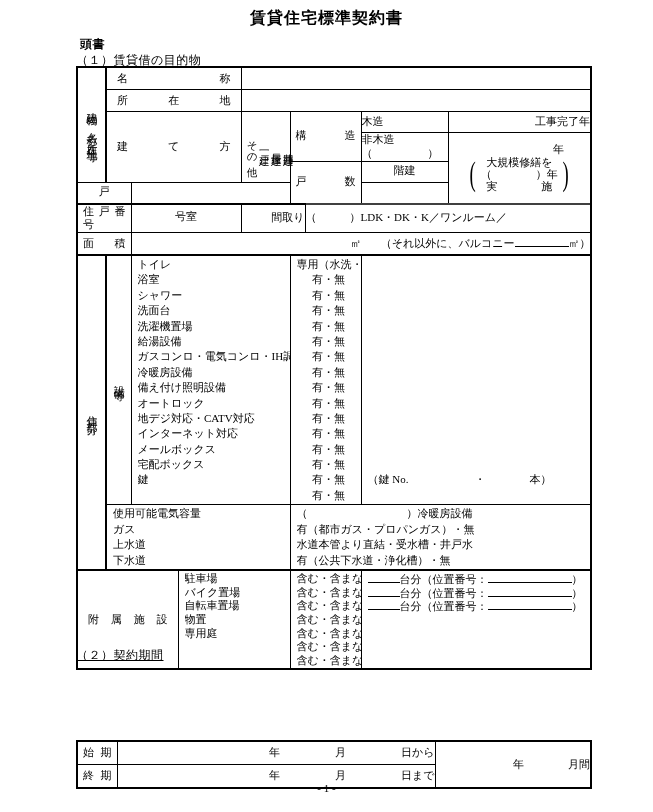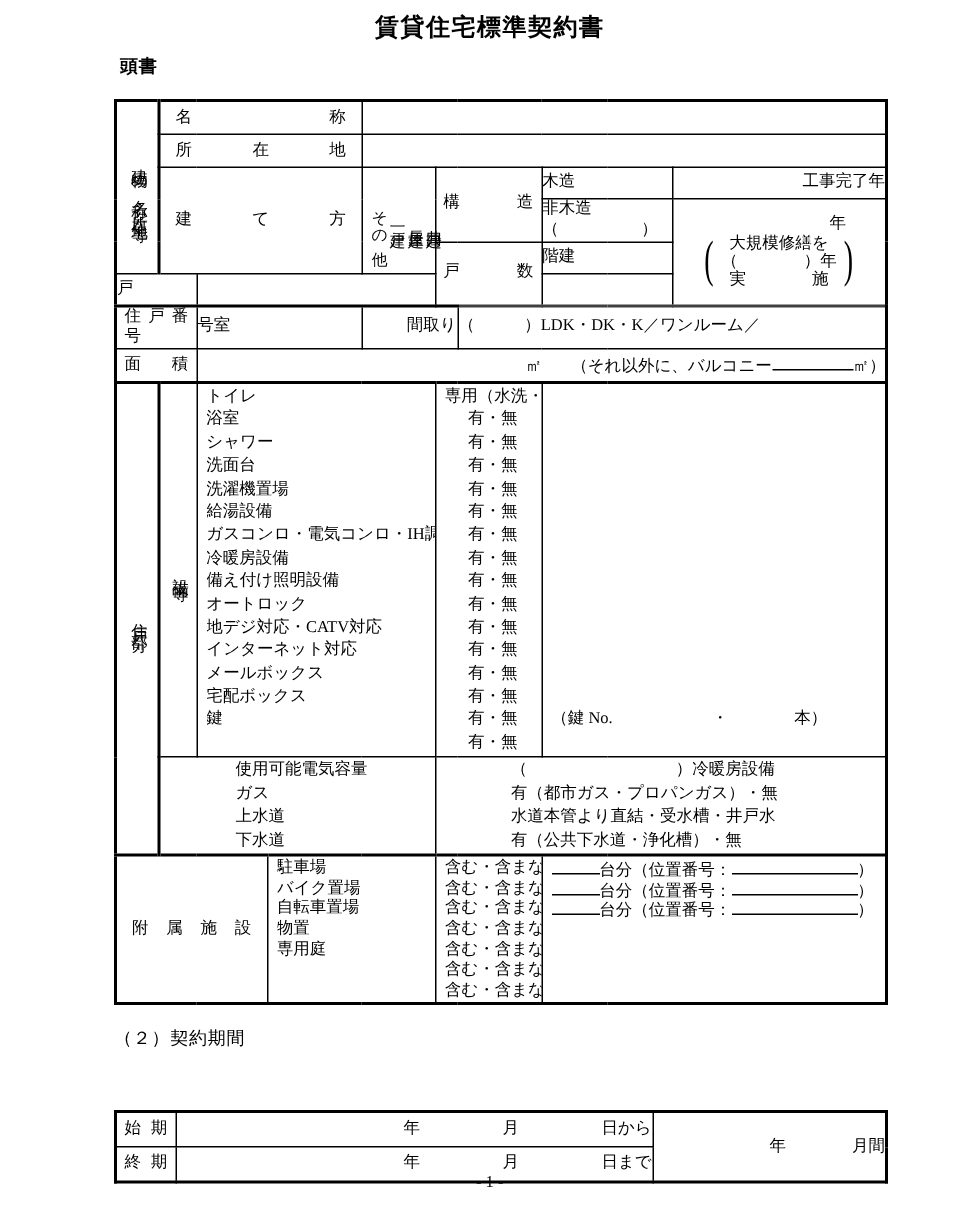--- a/index.html
+++ b/index.html
@@ -46,23 +46,24 @@
   .sec-1 {
     position: absolute;
     left: 76px;
     top: 52px;
     font-size: 12px;
     letter-spacing: 0.5px;
   }
   .sec-2 {
     position: absolute;
     left: 76px;
-    top: 684px;
+    top: 647px;
     font-size: 12px;
     letter-spacing: 0.5px;
+    text-decoration: underline;
   }
   .footer {
     position: absolute;
     left: 0;
     top: 782px;
     width: 653px;
     text-align: center;
     font-size: 11px;
   }
 
@@ -94,21 +95,21 @@
     left: 76px;
     top: 692px;
     width: 514px;
     margin-top: 48px;
   }
 
   .cell {
     padding: 1px 4px;
   }
   .c-center { text-align: right; }
-  .c-right  { text-align: left; }
+  .c-right  { text-align: center; font-family: Liberation Mono, monospace; }
   .c-left   { text-align: left; }
 
   
   .spread {
     display: block;
     text-align: justify;
     text-align-last: justify;
     padding: 0 5px;
   }
   .spread-wide {
@@ -163,21 +164,20 @@
     line-height: 15.4px;
     white-space: nowrap;
     overflow: hidden;
   }
   .stack.center div { text-align: center; }
 
   .util-stack div {
     height: 15.5px;
     line-height: 15.5px;
     white-space: nowrap;
-    margin-left: 44px;
   }
   .fac-stack div {
     height: 13.6px;
     line-height: 13.6px;
     white-space: nowrap;
   }
 
   
   .kouji-block {
     position: relative;
@@ -218,20 +218,21 @@
     height: 10px;
   }
 </style>
 </head>
 <body>
 
 <div class="page">
 
   <div class="doc-title">賃貸住宅標準契約書</div>
   <div class="sec-tousho">頭書</div>
+  <div class="sec-1">（１）賃貸借の目的物</div>
 
   <table class="tbl outer" id="tbl-object">
     <colgroup>
       <col style="width:29px">
       <col style="width:25px">
       <col style="width:47px">
       <col style="width:63px">
       <col style="width:49px">
       <col style="width:15px">
       <col style="width:56px">

